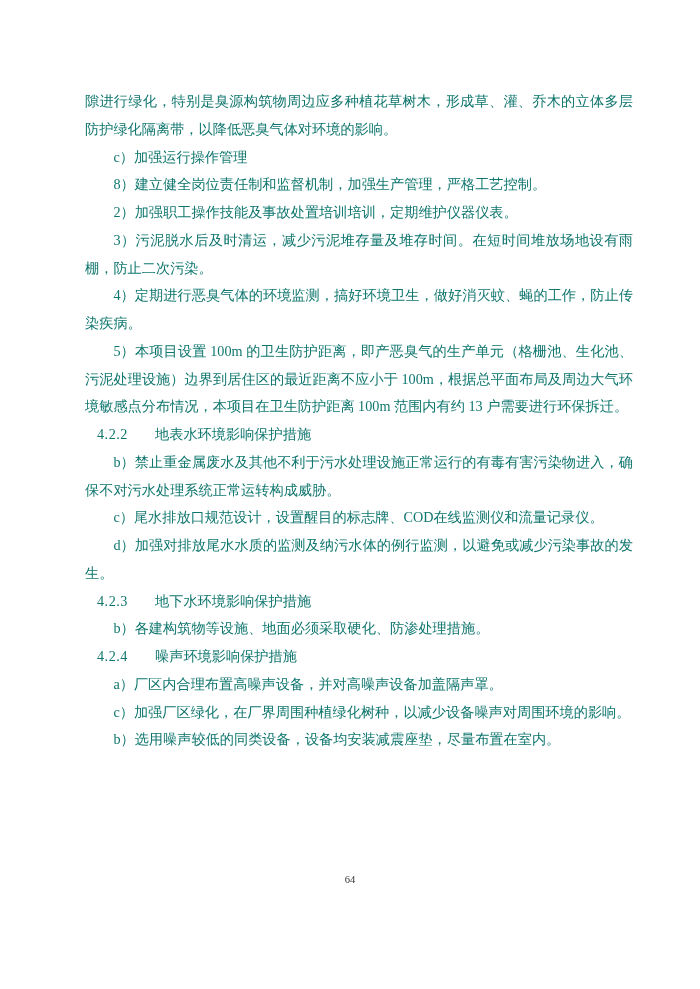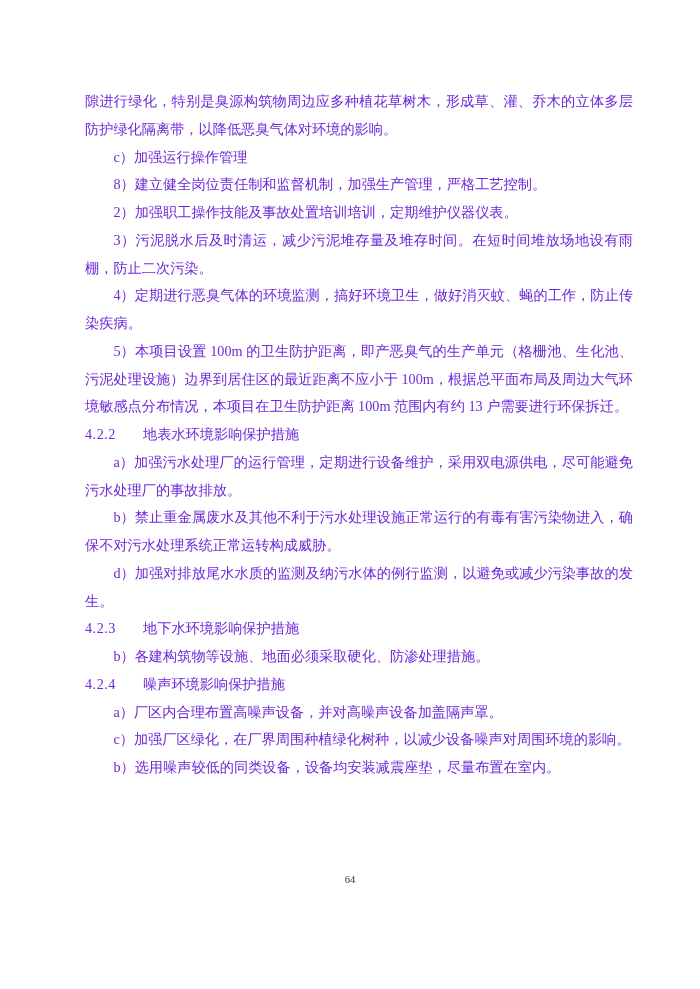--- a/index.html
+++ b/index.html
@@ -11,41 +11,42 @@
   }
   .page {
     position: absolute; inset: 0;
     background: #ffffff;
     overflow: hidden;
   }
   .content {
     position: absolute;
     left: 85px; top: 88px;
     width: 548px;
-    color: #6d28d9;
+    color: #0f766e;
     font-size: 14.2px;
     line-height: 27.75px;
     text-align: justify;
   }
   .para {
     margin: 0;
     text-indent: 2em;
   }
   .para.no-indent { text-indent: 0; }
   .heading {
     margin: 0;
     font-size: 14.2px;
     font-weight: normal;
     line-height: 27.75px;
     text-align: left;
   }
   .heading .h-num {
     display: inline-block;
     width: 58px;
     letter-spacing: 0.5px;
+    margin-left: 12px;
   }
   .footer {
     position: absolute;
     left: 0; right: 0;
     top: 874px;
     text-align: center;
     font-size: 10.5px;
     color: #333333;
   }
 </style>
@@ -60,22 +61,22 @@
     <p class="para">8）建立健全岗位责任制和监督机制，加强生产管理，严格工艺控制。</p>
     <p class="para">2）加强职工操作技能及事故处置培训培训，定期维护仪器仪表。</p>
     <p class="para">3）污泥脱水后及时清运，减少污泥堆存量及堆存时间。在短时间堆放场地设有雨棚，防止二次污染。</p>
     <p class="para">4）定期进行恶臭气体的环境监测，搞好环境卫生，做好消灭蚊、蝇的工作，防止传染疾病。</p>
     <p class="para">5）本项目设置 100m 的卫生防护距离，即产恶臭气的生产单元（格栅池、生化池、污泥处理设施）边界到居住区的最近距离不应小于 100m，根据总平面布局及周边大气环境敏感点分布情况，本项目在卫生防护距离 100m 范围内有约 13 户需要进行环保拆迁。</p>
 
     <h3 class="heading">
       <span class="h-num">4.2.2</span><span class="h-title">地表水环境影响保护措施</span>
     </h3>
 
-    <p class="para">a）加强污水处理厂的运行管理，定期进行设备维护，采用双电源供电，尽可能避免污水处理厂的事故排放。</p>
     <p class="para">b）禁止重金属废水及其他不利于污水处理设施正常运行的有毒有害污染物进入，确保不对污水处理系统正常运转构成威胁。</p>
+    <p class="para">c）尾水排放口规范设计，设置醒目的标志牌、COD在线监测仪和流量记录仪。</p>
     <p class="para">d）加强对排放尾水水质的监测及纳污水体的例行监测，以避免或减少污染事故的发生。</p>
 
     <h3 class="heading">
       <span class="h-num">4.2.3</span><span class="h-title">地下水环境影响保护措施</span>
     </h3>
 
     <p class="para">b）各建构筑物等设施、地面必须采取硬化、防渗处理措施。</p>
 
     <h3 class="heading">
       <span class="h-num">4.2.4</span><span class="h-title">噪声环境影响保护措施</span>

